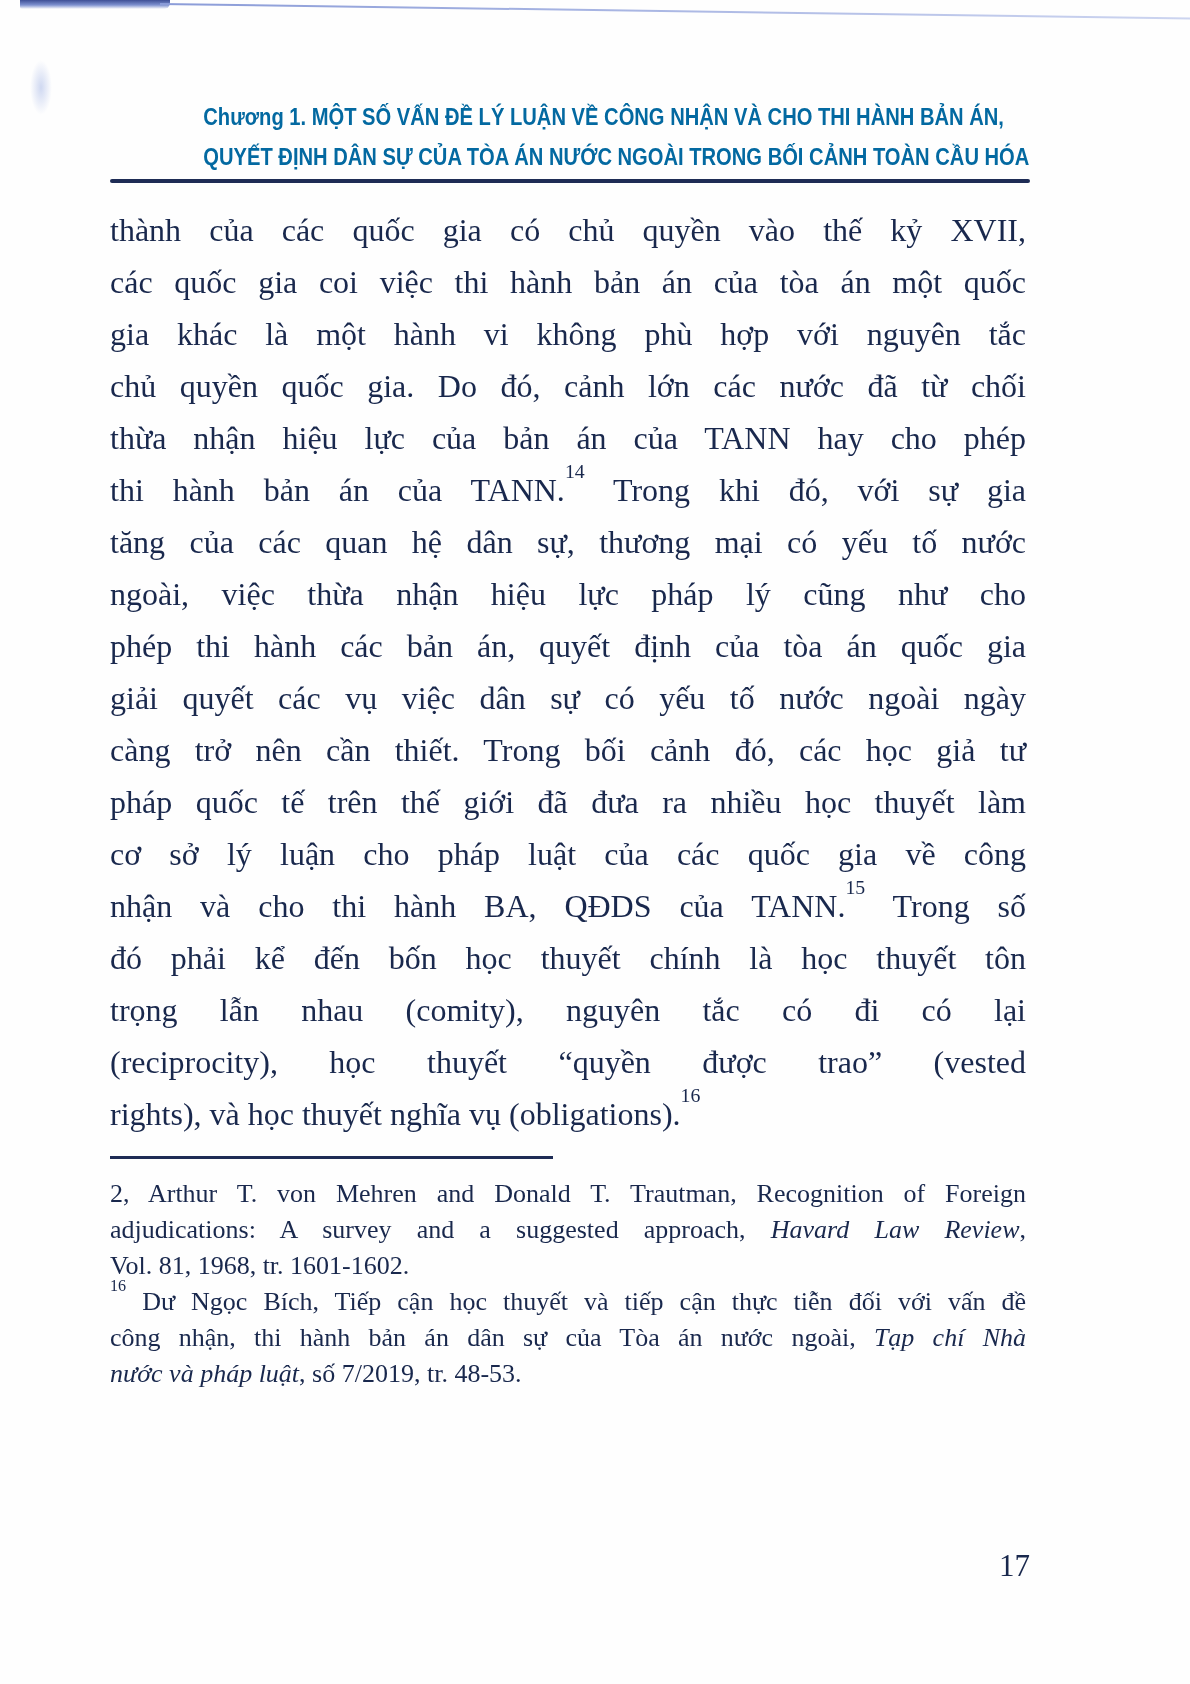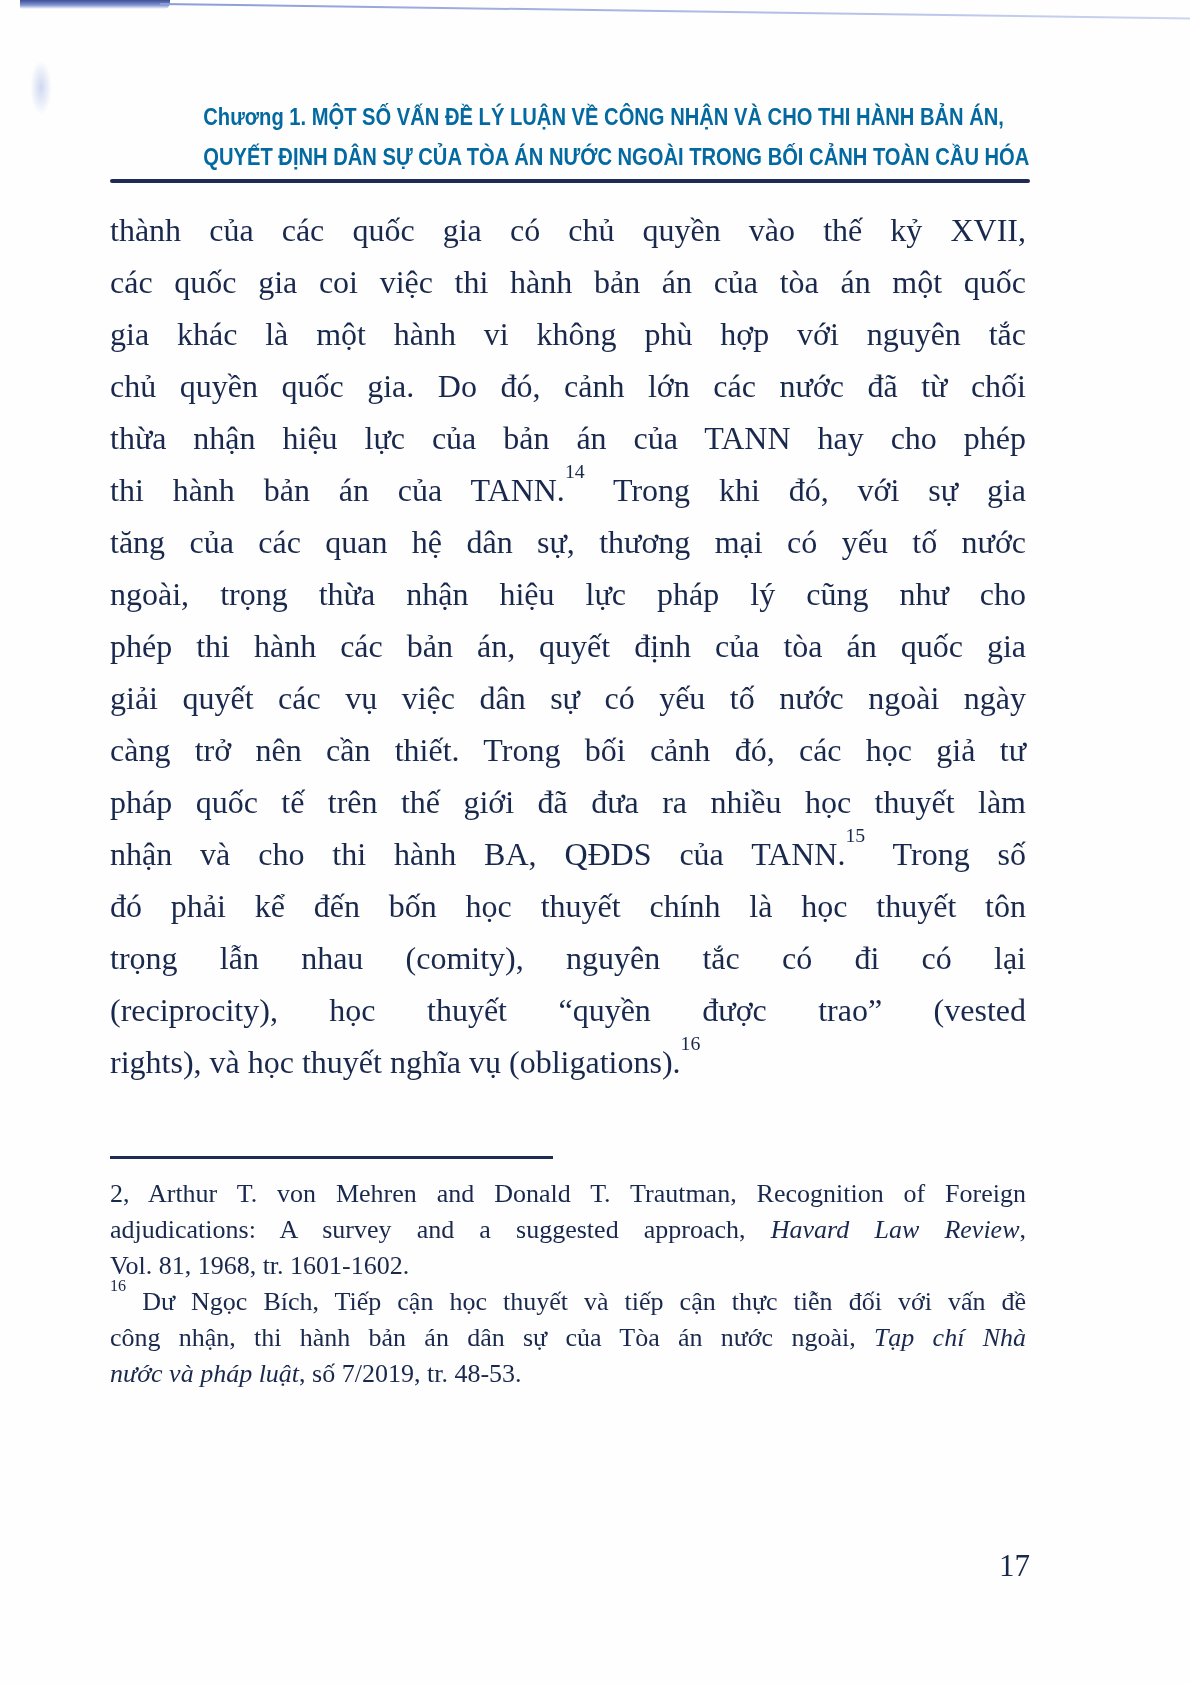--- a/index.html
+++ b/index.html
@@ -81,25 +81,26 @@
   <div class="header-rule"></div>
 
   <main class="body-text" id="body-text">
       <div class="t-line"><span>thành của các quốc gia có chủ quyền vào thế kỷ XVII,</span></div>
       <div class="t-line"><span>các quốc gia coi việc thi hành bản án của tòa án một quốc</span></div>
       <div class="t-line"><span>gia khác là một hành vi không phù hợp với nguyên tắc</span></div>
       <div class="t-line"><span>chủ quyền quốc gia. Do đó, cảnh lớn các nước đã từ chối</span></div>
       <div class="t-line"><span>thừa nhận hiệu lực của bản án của TANN hay cho phép</span></div>
       <div class="t-line"><span>thi hành bản án của TANN.</span><sup class="fn-ref">14</sup><span> Trong khi đó, với sự gia</span></div>
       <div class="t-line"><span>tăng của các quan hệ dân sự, thương mại có yếu tố nước</span></div>
-      <div class="t-line"><span>ngoài, trọng thừa nhận hiệu lực pháp lý cũng như cho</span></div>
+      <div class="t-line"><span>ngoài, việc thừa nhận hiệu lực pháp lý cũng như cho</span></div>
       <div class="t-line"><span>phép thi hành các bản án, quyết định của tòa án quốc gia</span></div>
       <div class="t-line"><span>giải quyết các vụ việc dân sự có yếu tố nước ngoài ngày</span></div>
       <div class="t-line"><span>càng trở nên cần thiết. Trong bối cảnh đó, các học giả tư</span></div>
       <div class="t-line"><span>pháp quốc tế trên thế giới đã đưa ra nhiều học thuyết làm</span></div>
+      <div class="t-line"><span>cơ sở lý luận cho pháp luật của các quốc gia về công</span></div>
       <div class="t-line"><span>nhận và cho thi hành BA, QĐDS của TANN.</span><sup class="fn-ref">15</sup><span> Trong số</span></div>
       <div class="t-line"><span>đó phải kể đến bốn học thuyết chính là học thuyết tôn</span></div>
       <div class="t-line"><span>trọng lẫn nhau (comity), nguyên tắc có đi có lại</span></div>
       <div class="t-line"><span>(reciprocity), học thuyết “quyền được trao” (vested</span></div>
       <div class="t-line left"><span>rights), và học thuyết nghĩa vụ (obligations).</span><sup class="fn-ref">16</sup></div>
     </main>
 
   <div class="fn-rule"></div>
 
   <section class="footnotes" id="footnotes">

